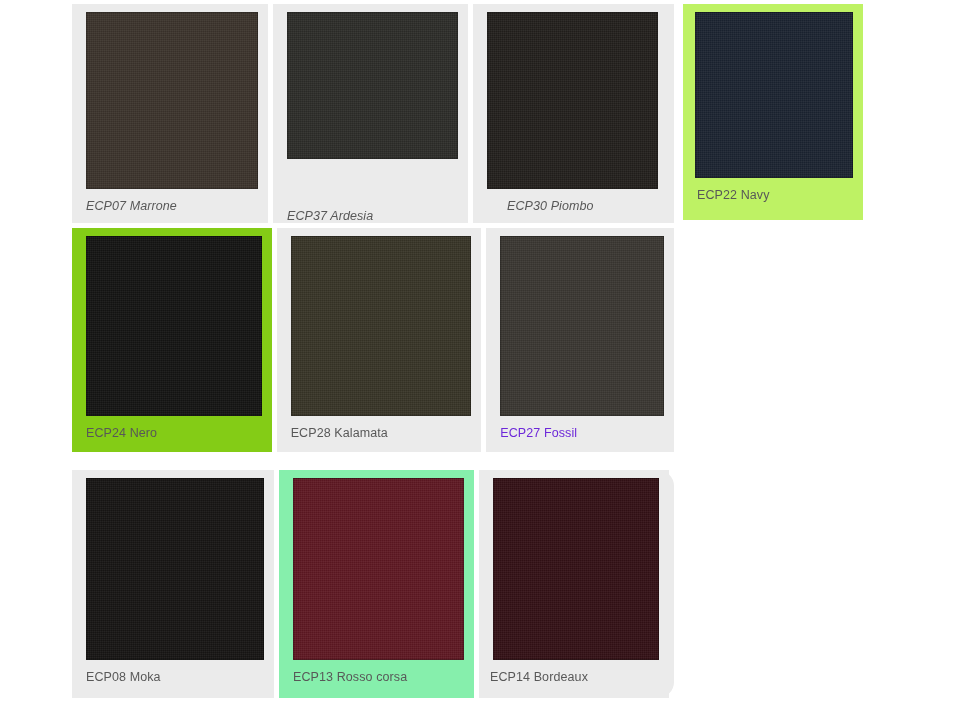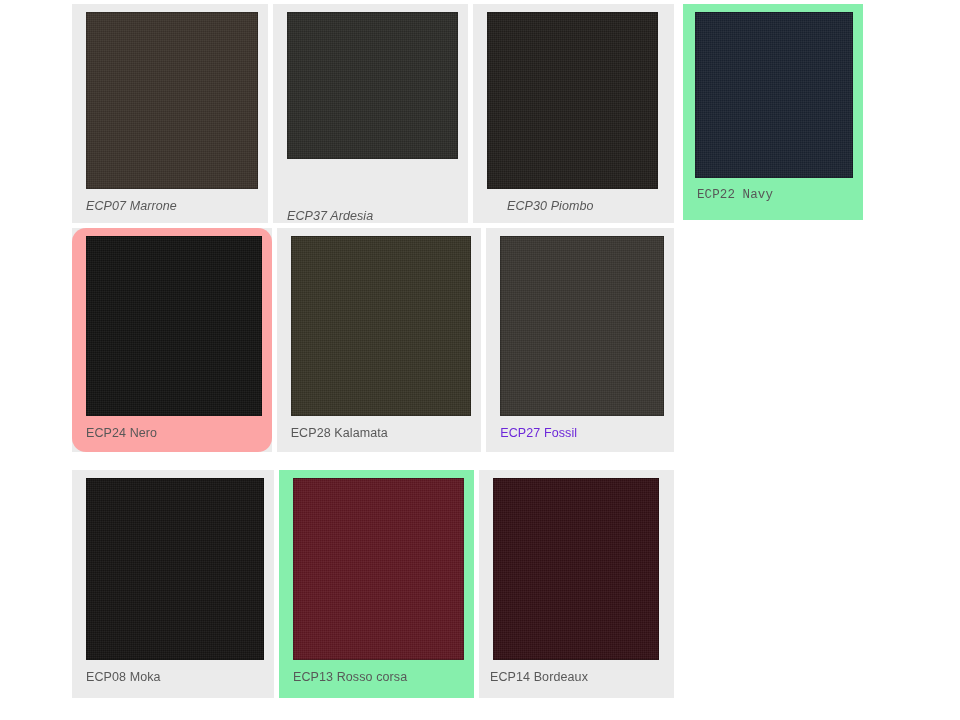--- a/index.html
+++ b/index.html
@@ -88,21 +88,21 @@
   #block-r1-navy .swatch-wrap { height: 174px; padding: 8px 10px 0 12px; }
 
   
   #block-r2 { left: 72px; top: 228px; width: 602px; height: 224px; }
   #block-r2 .card { width: 202px; }
   #block-r2 .card:nth-child(2) { width: 212px; }
   #block-r2 .card:nth-child(3) { width: 195px; }
   #block-r2 .swatch-wrap { height: 188px; }
 
   
-  #block-r3 { left: 72px; top: 470px; width: 602px; height: 228px; }
+  #block-r3 { left: 72px; top: 470px; width: 602px; height: 228px; border-radius: 16px; }
   #block-r3 .card { width: 202px; }
   #block-r3 .card:nth-child(2) { width: 200px; }
   #block-r3 .card:nth-child(3) { width: 195px; }
   #block-r3 .swatch-wrap { height: 190px; }
 </style>
 </head>
 <body style="background: rgb(255, 255, 255);">
 
 <div id="board">
 
@@ -121,30 +121,30 @@
     </div>
     <div class="card" style="background: rgb(235, 235, 235);">
       <div class="swatch-wrap">
         <div class="swatch" style="background-color: rgb(34, 31, 28);"></div>
       </div>
       <div class="label" style="color: rgb(88, 88, 88); margin-left: 20px;">ECP30 Piombo</div>
     </div>
   </div>
 
   <div class="block" id="block-r1-navy" style="background: rgb(235, 235, 235);">
-    <div class="card" style="background: #86efac; font-family: Liberation Mono, monospace;">
+    <div class="card" style="background: #bef264;">
       <div class="swatch-wrap">
         <div class="swatch" style="background-color: rgb(27, 35, 48);"></div>
       </div>
       <div class="label" style="color: rgb(88, 88, 88);">ECP22 Navy</div>
     </div>
   </div>
 
   <div class="block" id="block-r2" style="background: rgb(235, 235, 235);">
-    <div class="card" style="background: #fca5a5; border-radius: 14px;">
+    <div class="card" style="background: #84cc16;">
       <div class="swatch-wrap">
         <div class="swatch" style="background-color: rgb(19, 19, 18);"></div>
       </div>
       <div class="label" style="color: rgb(88, 88, 88);">ECP24 Nero</div>
     </div>
     <div class="card" style="background: rgb(235, 235, 235);">
       <div class="swatch-wrap">
         <div class="swatch" style="background-color: rgb(55, 52, 38);"></div>
       </div>
       <div class="label" style="color: rgb(88, 88, 88);">ECP28 Kalamata</div>

